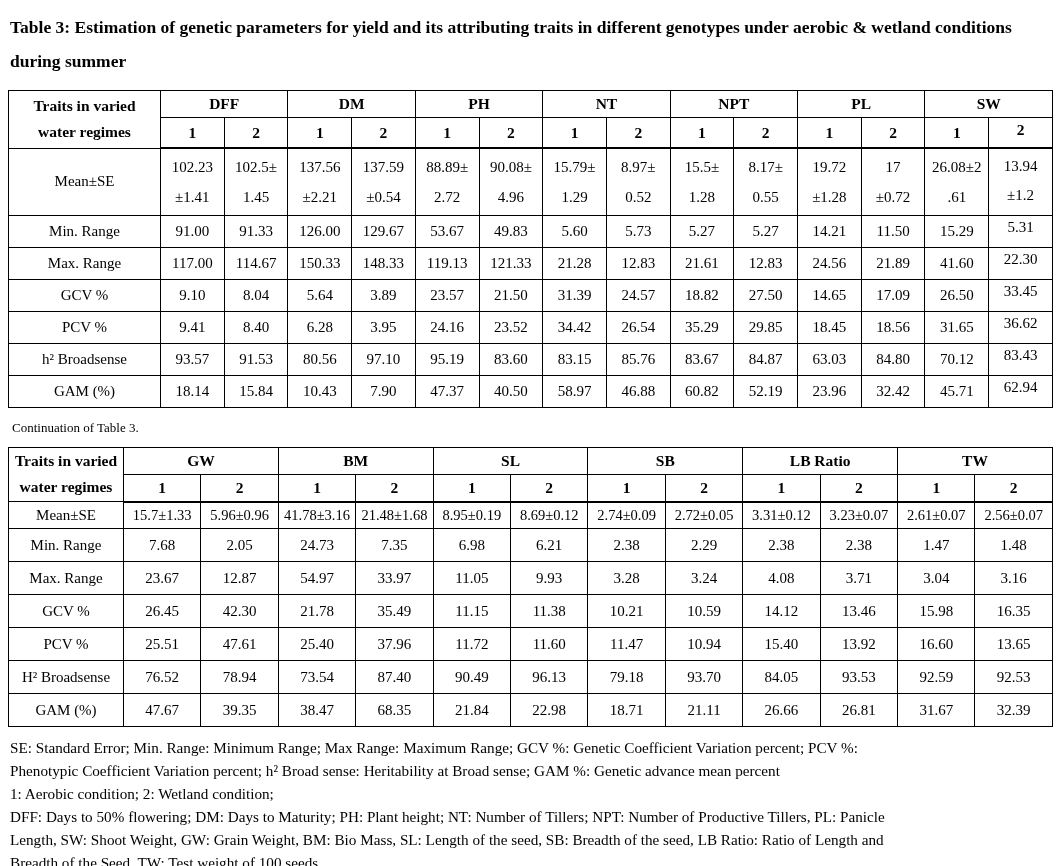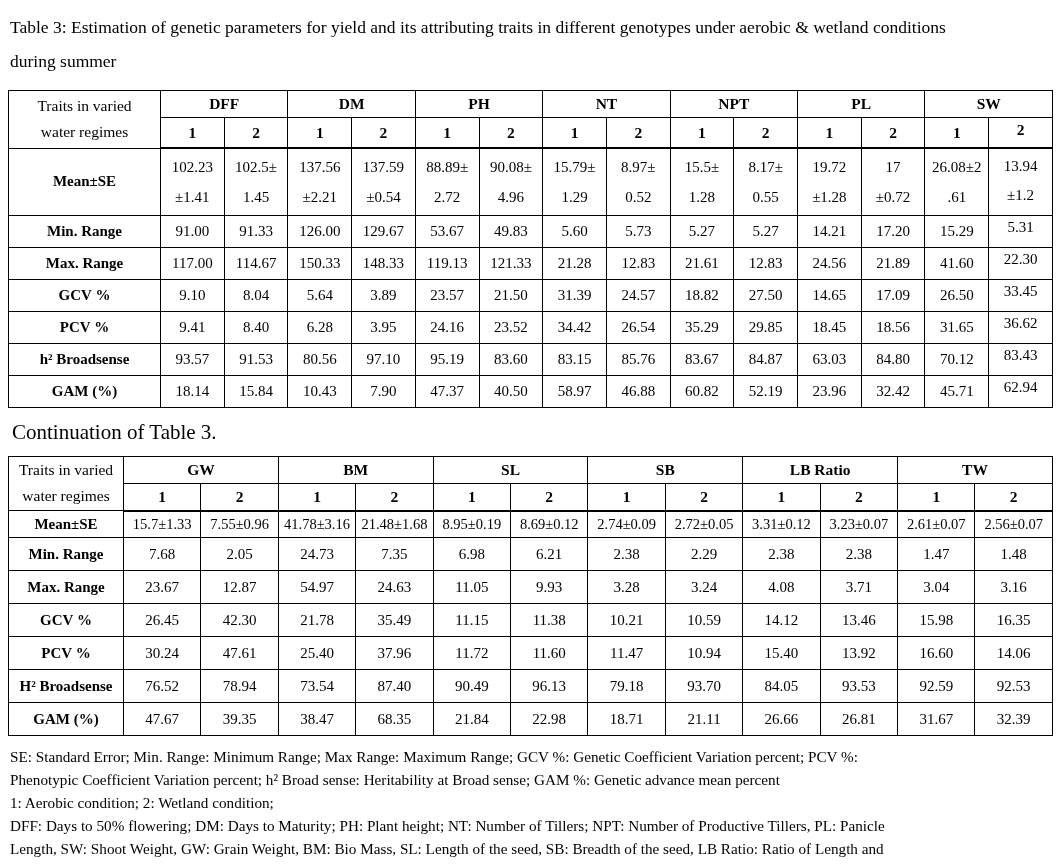--- a/index.html
+++ b/index.html
@@ -10,27 +10,27 @@
     height: 866px;
     overflow: hidden;
     font-family: "Liberation Serif", "DejaVu Serif", serif;
     color: #000000;
   }
   .page {
     padding: 8px 8px 0 8px;
     box-sizing: border-box;
   }
   .title {
-    font-weight: normal;
+    font-weight: bold;
     font-size: 17.5px;
     line-height: 34px;
     margin: 2px 0 12px 2px;
   }
   .caption {
-    font-size: 21px;
+    font-size: 13px;
     margin: 12px 0 11px 4px;
   }
   table.gtable {
     border-collapse: collapse;
     table-layout: fixed;
     width: 1045px;
     margin-left: 0px;
   }
   table.gtable th, table.gtable td {
     border: 1px solid #000000;
@@ -43,24 +43,24 @@
   table.gtable thead th {
     font-weight: bold;
     font-size: 15.5px;
   }
   table.gtable thead tr:last-child th {
     border-bottom: 2px solid #000000;
   }
   table.gtable th.corner {
     white-space: pre-line;
     line-height: 26px;
+    font-weight: bold;
+  }
+  table.gtable th.rowlabel {
     font-weight: normal;
-  }
-  table.gtable th.rowlabel {
-    font-weight: bold;
   }
   
   #table1 col.labelcol { width: 152px; }
   #table1 thead tr th { height: 26px; }
   #table1 tbody tr { height: 32px; }
   #table1 tbody tr.meanrow { height: 67px; }
   #table1 tbody tr.meanrow td {
     white-space: pre-line;
     line-height: 30px;
   }
@@ -179,21 +179,21 @@
           <td>91.33</td>
           <td>126.00</td>
           <td>129.67</td>
           <td>53.67</td>
           <td>49.83</td>
           <td>5.60</td>
           <td>5.73</td>
           <td>5.27</td>
           <td>5.27</td>
           <td>14.21</td>
-          <td>17.20</td>
+          <td>11.50</td>
           <td>15.29</td>
           <td>5.31</td>
         </tr>
         <tr>
           <th class="rowlabel">Max. Range</th>
           <td>117.00</td>
           <td>114.67</td>
           <td>150.33</td>
           <td>148.33</td>
           <td>119.13</td>
@@ -319,21 +319,21 @@
           <th>1</th>
           <th>2</th>
           <th>1</th>
           <th>2</th>
         </tr>
       </thead>
       <tbody>
         <tr class="meanrow">
           <th class="rowlabel">Mean±SE</th>
           <td>15.7±1.33</td>
-          <td>7.55±0.96</td>
+          <td>5.96±0.96</td>
           <td>41.78±3.16</td>
           <td>21.48±1.68</td>
           <td>8.95±0.19</td>
           <td>8.69±0.12</td>
           <td>2.74±0.09</td>
           <td>2.72±0.05</td>
           <td>3.31±0.12</td>
           <td>3.23±0.07</td>
           <td>2.61±0.07</td>
           <td>2.56±0.07</td>
@@ -351,21 +351,21 @@
           <td>2.38</td>
           <td>2.38</td>
           <td>1.47</td>
           <td>1.48</td>
         </tr>
         <tr>
           <th class="rowlabel">Max. Range</th>
           <td>23.67</td>
           <td>12.87</td>
           <td>54.97</td>
-          <td>24.63</td>
+          <td>33.97</td>
           <td>11.05</td>
           <td>9.93</td>
           <td>3.28</td>
           <td>3.24</td>
           <td>4.08</td>
           <td>3.71</td>
           <td>3.04</td>
           <td>3.16</td>
         </tr>
         <tr>
@@ -378,32 +378,32 @@
           <td>11.38</td>
           <td>10.21</td>
           <td>10.59</td>
           <td>14.12</td>
           <td>13.46</td>
           <td>15.98</td>
           <td>16.35</td>
         </tr>
         <tr>
           <th class="rowlabel">PCV %</th>
-          <td>30.24</td>
+          <td>25.51</td>
           <td>47.61</td>
           <td>25.40</td>
           <td>37.96</td>
           <td>11.72</td>
           <td>11.60</td>
           <td>11.47</td>
           <td>10.94</td>
           <td>15.40</td>
           <td>13.92</td>
           <td>16.60</td>
-          <td>14.06</td>
+          <td>13.65</td>
         </tr>
         <tr>
           <th class="rowlabel">H² Broadsense</th>
           <td>76.52</td>
           <td>78.94</td>
           <td>73.54</td>
           <td>87.40</td>
           <td>90.49</td>
           <td>96.13</td>
           <td>79.18</td>

